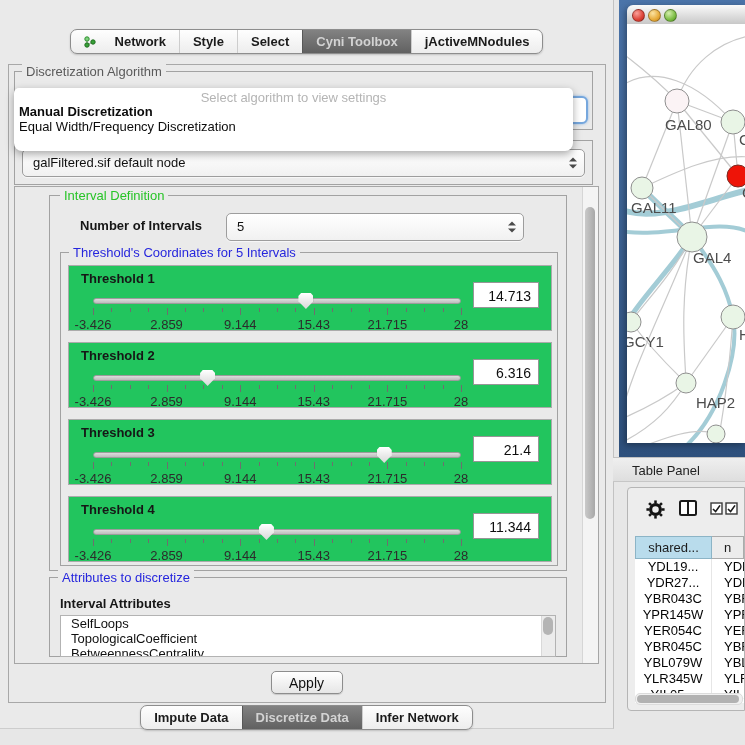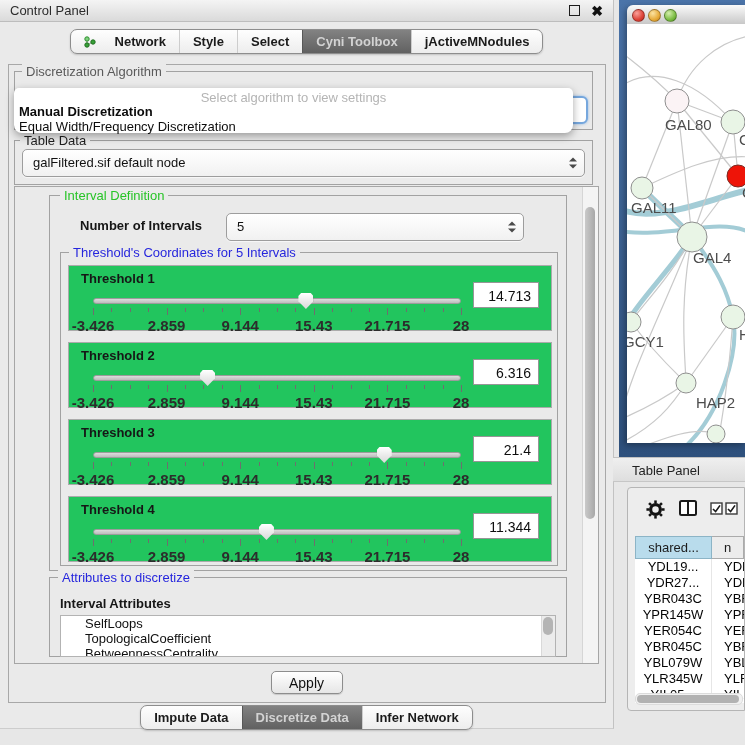--- a/index.html
+++ b/index.html
@@ -24,41 +24,41 @@
   .gtitle.blue{color:#2626dd}
   .gtitle.gray{color:#5a5a5a}
   .combo{position:absolute;background:linear-gradient(#ffffff,#f1f1f1);border:1px solid #9d9d9d;border-radius:5px;font-size:13px;color:#111;box-shadow:0 1px 1px rgba(255,255,255,.7)}
   .combo .ctext{position:absolute;left:10px;top:0;line-height:25px;white-space:nowrap}
   .spin{position:absolute;right:7px;top:50%;transform:translateY(-50%);display:flex;flex-direction:column;gap:3px}
   .spin i{width:0;height:0;border-left:4px solid transparent;border-right:4px solid transparent;display:block}
   .spin .up{border-bottom:4px solid #4a4a4a}
   .spin .dn{border-top:4px solid #4a4a4a}
   .focus-combo{position:absolute;background:#fff;border:2px solid #76a7dd;border-radius:6px;box-shadow:0 0 3px #8db8e6}
   
-  .algo-popup{position:absolute;left:14px;top:88px;width:559px;height:45px;background:#fff;border-radius:5px 5px 8px 8px;box-shadow:0 3px 8px rgba(0,0,0,.35);z-index:20}
+  .algo-popup{position:absolute;left:14px;top:88px;width:559px;height:63px;background:#fff;border-radius:5px 5px 8px 8px;box-shadow:0 3px 8px rgba(0,0,0,.35);z-index:20}
   .popup-placeholder{position:absolute;left:0;right:0;top:2px;text-align:center;font-size:13px;color:#b4b4b4}
   .popup-item{position:absolute;left:5px;font-size:13px;color:#0c0c0c;white-space:nowrap}
   .popup-item.bold{font-weight:bold}
   
   .scroll-panel{position:absolute;left:14px;top:186px;width:583px;height:476px;border:1px solid #a6a6a6;background:#eaeaea;overflow:hidden}
   .v-scrollbar{position:absolute;top:0;right:0;bottom:0;width:15px;background:#f4f4f4;border-left:1px solid #d6d6d6}
   .v-scrollbar .thumb{position:absolute;left:2px;width:10px;border-radius:5px;background:linear-gradient(90deg,#c9c9c9,#a8a8a8)}
   
   .th-box{position:absolute;left:7px;width:482px;height:64px;border:1px solid #ababab;background:#22c55e}
   .th-label{position:absolute;left:12px;top:5px;font-size:13px;font-weight:bold;color:#161616}
   .slider{position:absolute;left:24px;top:26px;width:368px;height:36px}
   .track{position:absolute;left:0;right:0;top:6px;height:4px;background:linear-gradient(#dcdcdc,#bdbdbd);border:1px solid #9c9c9c;border-radius:3px}
   .handle{position:absolute;top:1px;width:15px;height:16px;background:linear-gradient(#ffffff,#d8d8d8);clip-path:polygon(18% 0,82% 0,100% 18%,100% 52%,50% 100%,0 52%,0 18%);filter:drop-shadow(0 0 1px #777)}
   .tick{position:absolute;top:16px;width:1px;height:4px;background:#6e6e6e}
   .tick.major{height:7px}
-  .slabel{position:absolute;top:25px;transform:translateX(-50%);font-size:15px;font-weight:bold;color:#2c2c2c;white-space:nowrap}
+  .slabel{position:absolute;top:25px;transform:translateX(-50%);font-size:13px;font-weight:normal;color:#2c2c2c;white-space:nowrap}
   .th-value{position:absolute;left:404px;top:16px;width:66px;height:26px;background:#fff;border:1px solid #969696;font-size:14px;color:#0e0e0e;text-align:right;line-height:26px;padding-right:7px;box-sizing:border-box}
   
   .attr-list{position:absolute;left:10px;top:37px;width:494px;height:40px;background:#fff;border:1px solid #b3b3b3;overflow:hidden;font-size:13px;color:#101010}
-  .attr-item{height:15px;line-height:15px;padding-left:24px;white-space:nowrap}
+  .attr-item{height:15px;line-height:15px;padding-left:10px;white-space:nowrap}
   .list-scroll{position:absolute;right:0;top:0;bottom:0;width:13px;background:#ececec;border-left:1px solid #d9d9d9}
   .list-scroll .thumb{position:absolute;left:1px;top:1px;width:10px;height:18px;border-radius:5px;background:#b4b4b4}
   .apply-btn{position:absolute;left:50%;transform:translateX(-50%);top:671px;width:72px;height:23px;background:linear-gradient(#ffffff,#e6e6e6);border:1px solid #8d8d8d;border-radius:5px;font-size:14px;color:#111;font-family:"Liberation Sans",sans-serif;box-shadow:0 1px 1px rgba(0,0,0,.15)}
   
   #desktop-blue{position:absolute;left:619px;top:0;width:126px;height:457px;background:linear-gradient(#4b74a9,#2e507c)}
   #net-window{position:absolute;left:627px;top:5px;width:118px;height:438px;border-radius:6px 0 0 0;box-shadow:-2px 2px 6px rgba(0,0,0,.35)}
   .net-titlebar{position:absolute;left:0;top:0;right:0;height:19px;border-radius:6px 0 0 0;background:linear-gradient(#fafafa,#c8c8c8);border-bottom:1px solid #979797}
   .tl{position:absolute;top:4px;width:11px;height:11px;border-radius:50%;border:0.5px solid rgba(0,0,0,.3)}
   .tl.red{left:5px;background:radial-gradient(circle at 35% 30%,#f9a09a,#dd4338 60%,#ae251d)}
   .tl.yellow{left:21px;background:radial-gradient(circle at 35% 30%,#fbe3a2,#e7ab3a 60%,#bd7e19)}
@@ -79,27 +79,20 @@
   .tp-cell.c0{width:77px;text-align:center;border-right:1px solid #e6e6e6}
   .tp-cell.c1{padding-left:12px;flex:1}
   .tp-hscroll{position:absolute;left:7px;top:205px;right:1px;height:10px;background:#f1f1f1;border:1px solid #dcdcdc;border-radius:5px}
   .tp-hscroll .thumb{position:absolute;left:1px;top:1px;bottom:1px;width:96%;background:#b2b2b2;border-radius:4px}
   svg text{font-family:"Liberation Sans",sans-serif}
 </style>
 </head>
 <body>
 
 <div id="control-panel">
-  <div class="cp-titlebar">
-    <span>Control Panel</span>
-    <span class="win-btns">
-      <span class="float-glyph"></span>
-      <span class="close-glyph">✖</span>
-    </span>
-  </div>
 
   <div class="tabrow" style="top:29px">
     <div class="tabgroup" id="top-tabs">
         <div class="tab">
           <svg width="12" height="14" viewBox="0 0 12 14">
             <line x1="3" y1="4" x2="3" y2="10" stroke="#9a9a9a"></line>
             <line x1="3" y1="10" x2="9" y2="7" stroke="#9a9a9a"></line>
             <circle cx="3" cy="4" r="2.2" fill="#7ed07e" stroke="#2e8f2e"></circle>
             <circle cx="3" cy="10" r="2.2" fill="#37a037" stroke="#227022"></circle>
             <circle cx="9" cy="7" r="2.2" fill="#37a037" stroke="#227022"></circle>

